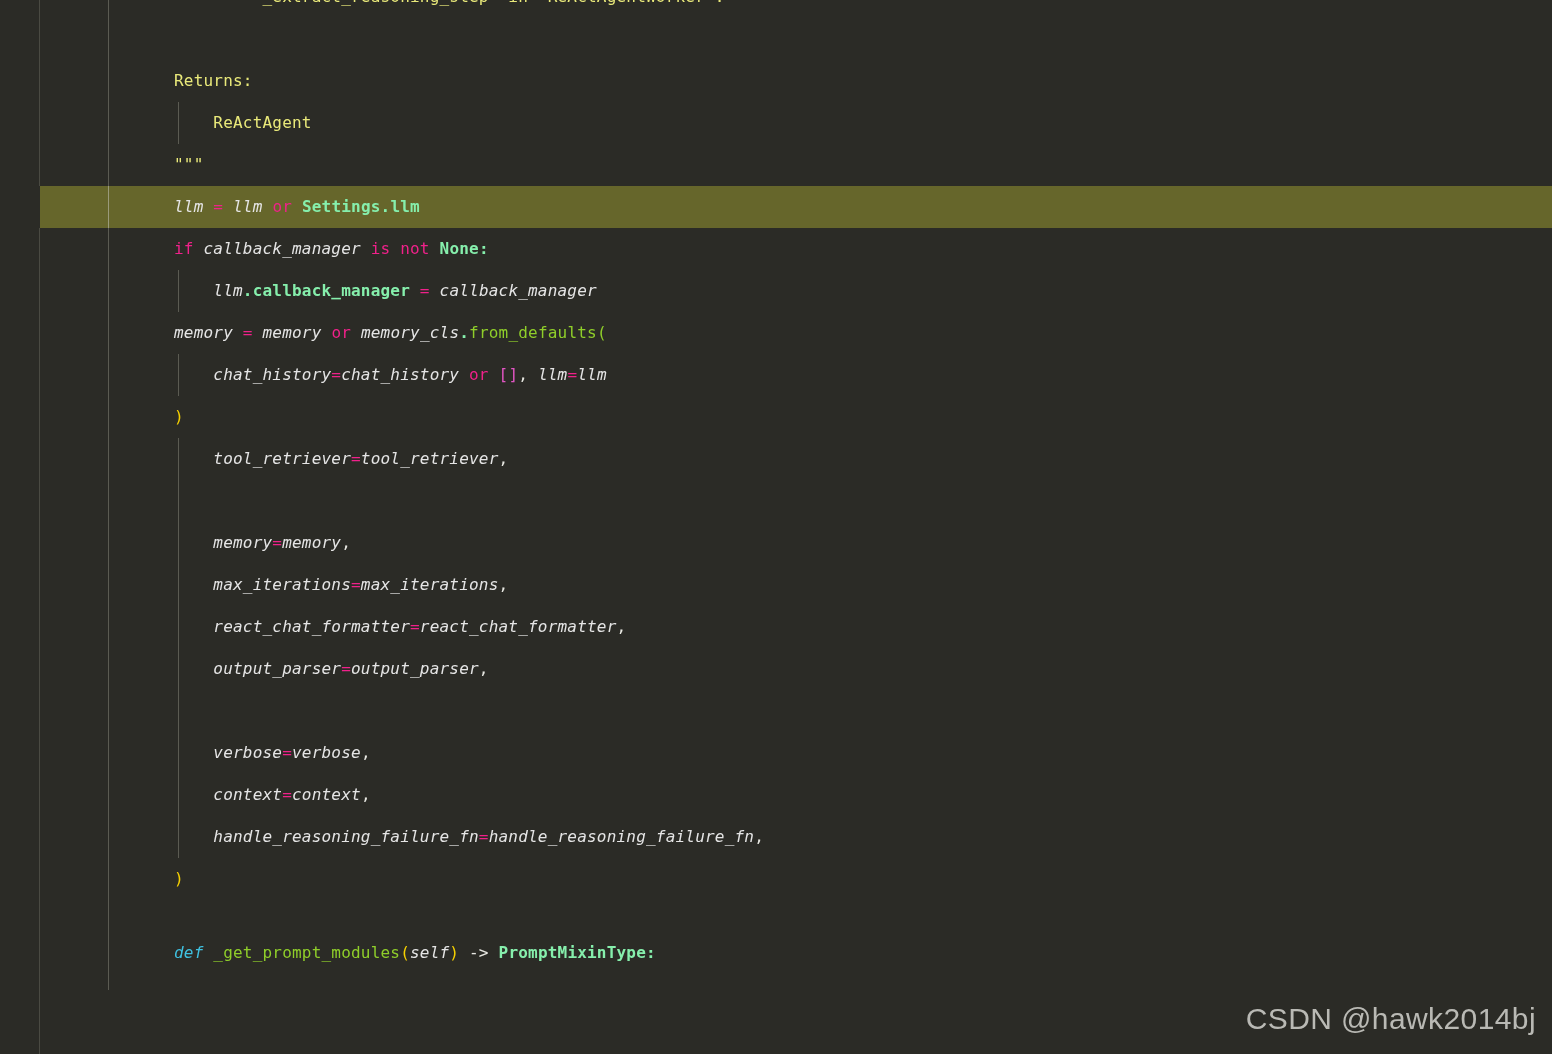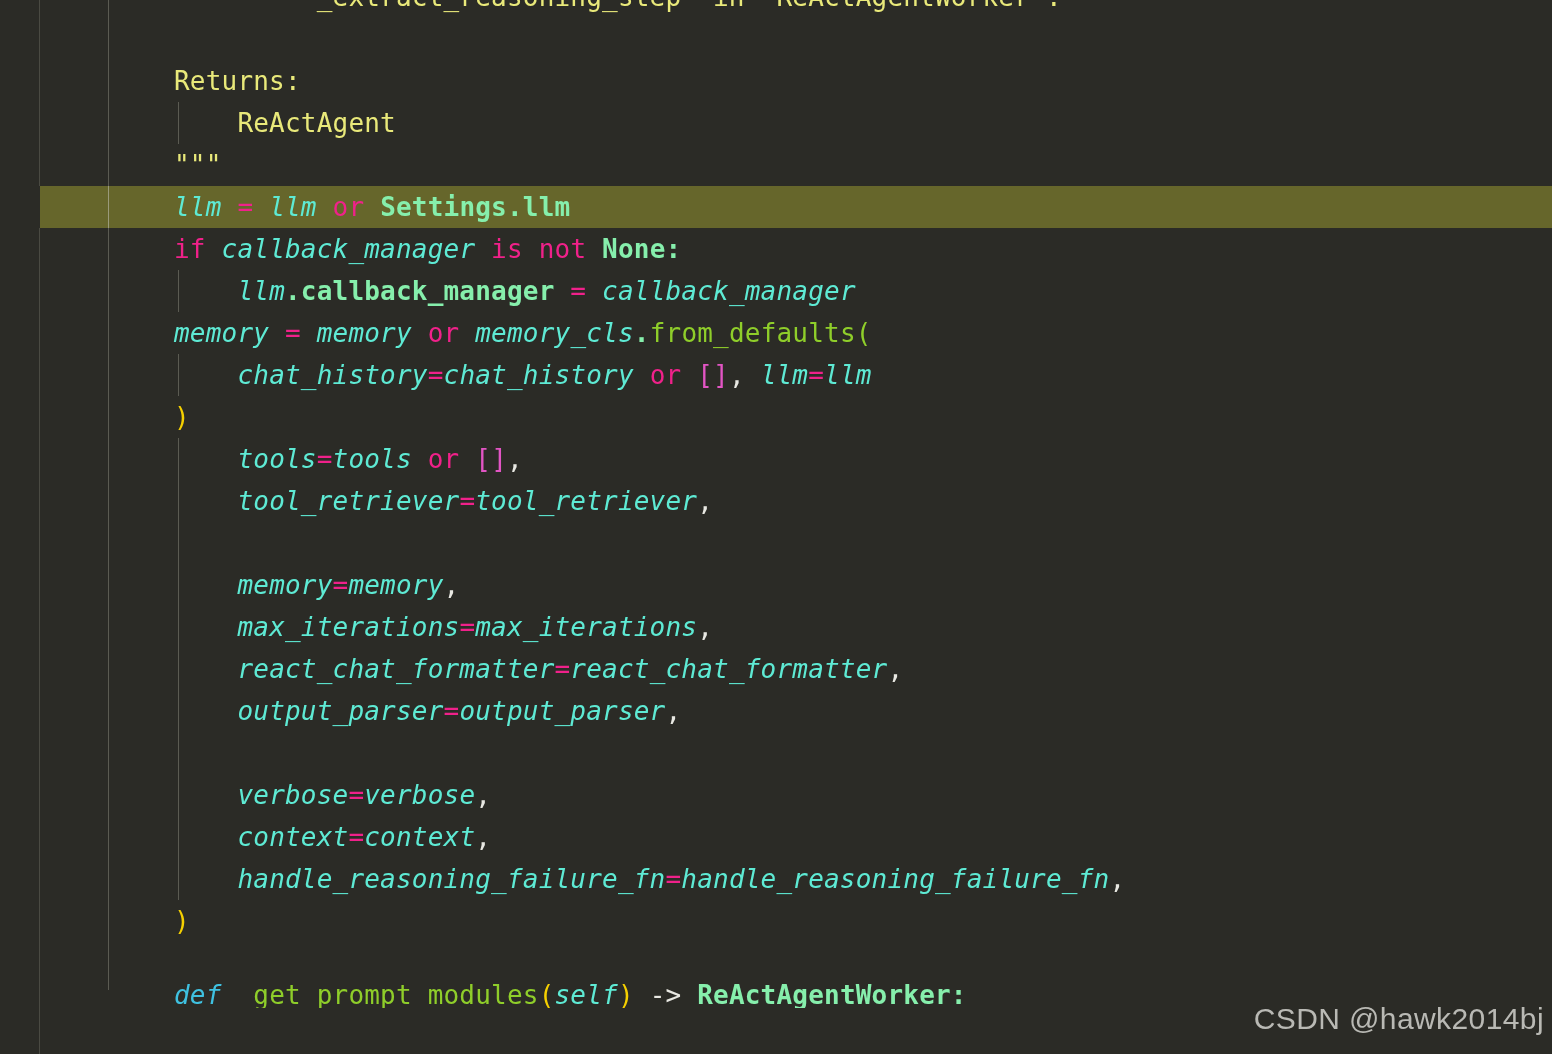--- a/index.html
+++ b/index.html
@@ -39,21 +39,21 @@
     position: absolute;
     left: 0; top: 0;
     width: 1552px; height: 1054px;
   }
 
   .line {
     position: relative;
     height: 42px;
     line-height: 42px;
     white-space: pre;
-    font-size: 26px;
+    font-size: 16px;
     letter-spacing: 0.2px;
   }
   .line .txt {
     position: absolute;
     left: 174px;
     top: 0;
   }
   
   .line.hl {
     background: #66662b;
@@ -78,21 +78,21 @@
   .iguide {
     position: absolute;
     left: 178px; top: 0;
     width: 1px; height: 42px;
     background: #5b5b52;
   }
 
   
   .doc   { color: #e9e97a; }                         
   .kw    { color: #f0218a; }                         
-  .var   { color: #5eead4; font-style: italic; }     
+  .var   { color: #e5e5e5; font-style: italic; }     
   .attr  { color: #86efac; font-weight: bold; }                         
   .fn    { color: #8fce2a; }                         
   .par   { color: #f5d000; }                         
   .brk   { color: #e255c4; }                         
   .pun   { color: #e8e8e2; }                         
   .def   { color: #3fc1e0; font-style: italic; margin-top: 18px; }     
   .eq    { color: #f0218a; }                         
 
   
   .line.clip-top {
@@ -104,21 +104,21 @@
   .line.clip-bottom {
     height: 24px;
     line-height: 42px;
     overflow: hidden;
   }
   .line.clip-bottom .txt { top: -10px; }
 
   
   .watermark {
     position: absolute;
-    right: 8px;
+    right: 16px;
     bottom: 18px;
     font-family: "Liberation Sans", sans-serif;
     font-size: 30px;
     color: #b9b9b4;
     letter-spacing: 0.4px;
     white-space: nowrap;
   }
 </style>
 </head>
 <body>
@@ -133,31 +133,30 @@
       <div class="line"><span class="txt"><span class="doc"></span></span></div>
       <div class="line"><span class="txt"><span class="doc">Returns:</span></span></div>
       <div class="line"><div class="iguide"></div><span class="txt"><span class="doc">    ReActAgent</span></span></div>
       <div class="line"><span class="txt"><span class="doc">"""</span></span></div>
       <div class="line hl"><span class="txt"><span class="var">llm</span><span class="pun"> </span><span class="eq">=</span><span class="pun"> </span><span class="var">llm</span><span class="pun"> </span><span class="kw">or</span><span class="pun"> </span><span class="attr">Settings.llm</span></span></div>
       <div class="line"><span class="txt"><span class="kw">if</span><span class="pun"> </span><span class="var">callback_manager</span><span class="pun"> </span><span class="kw">is</span><span class="pun"> </span><span class="kw">not</span><span class="pun"> </span><span class="attr">None:</span></span></div>
       <div class="line"><div class="iguide"></div><span class="txt"><span class="pun">    </span><span class="var">llm</span><span class="attr">.callback_manager</span><span class="pun"> </span><span class="eq">=</span><span class="pun"> </span><span class="var">callback_manager</span></span></div>
       <div class="line"><span class="txt"><span class="var">memory</span><span class="pun"> </span><span class="eq">=</span><span class="pun"> </span><span class="var">memory</span><span class="pun"> </span><span class="kw">or</span><span class="pun"> </span><span class="var">memory_cls</span><span class="attr">.</span><span class="fn">from_defaults</span><span class="fn">(</span></span></div>
       <div class="line"><div class="iguide"></div><span class="txt"><span class="pun">    </span><span class="var">chat_history</span><span class="eq">=</span><span class="var">chat_history</span><span class="pun"> </span><span class="kw">or</span><span class="pun"> </span><span class="brk">[]</span><span class="pun">, </span><span class="var">llm</span><span class="eq">=</span><span class="var">llm</span></span></div>
       <div class="line"><span class="txt"><span class="par">)</span></span></div>
-      <div class="line"><div class="iguide"></div><span class="txt"><span class="pun">    </span><span class="var">tools</span><span class="eq">=</span><span class="var">tools</span><span class="pun"> </span><span class="kw">or</span><span class="pun"> </span><span class="brk">[]</span><span class="pun">,</span></span></div>
       <div class="line"><div class="iguide"></div><span class="txt"><span class="pun">    </span><span class="var">tool_retriever</span><span class="eq">=</span><span class="var">tool_retriever</span><span class="pun">,</span></span></div>
       <div class="line"><div class="iguide"></div></div>
       <div class="line"><div class="iguide"></div><span class="txt"><span class="pun">    </span><span class="var">memory</span><span class="eq">=</span><span class="var">memory</span><span class="pun">,</span></span></div>
       <div class="line"><div class="iguide"></div><span class="txt"><span class="pun">    </span><span class="var">max_iterations</span><span class="eq">=</span><span class="var">max_iterations</span><span class="pun">,</span></span></div>
       <div class="line"><div class="iguide"></div><span class="txt"><span class="pun">    </span><span class="var">react_chat_formatter</span><span class="eq">=</span><span class="var">react_chat_formatter</span><span class="pun">,</span></span></div>
       <div class="line"><div class="iguide"></div><span class="txt"><span class="pun">    </span><span class="var">output_parser</span><span class="eq">=</span><span class="var">output_parser</span><span class="pun">,</span></span></div>
       <div class="line"><div class="iguide"></div></div>
       <div class="line"><div class="iguide"></div><span class="txt"><span class="pun">    </span><span class="var">verbose</span><span class="eq">=</span><span class="var">verbose</span><span class="pun">,</span></span></div>
       <div class="line"><div class="iguide"></div><span class="txt"><span class="pun">    </span><span class="var">context</span><span class="eq">=</span><span class="var">context</span><span class="pun">,</span></span></div>
       <div class="line"><div class="iguide"></div><span class="txt"><span class="pun">    </span><span class="var">handle_reasoning_failure_fn</span><span class="eq">=</span><span class="var">handle_reasoning_failure_fn</span><span class="pun">,</span></span></div>
       <div class="line"><span class="txt"><span class="par">)</span></span></div>
       <div class="line"><span class="txt"><span class="pun"></span></span></div>
-      <div class="line clip-bottom"><span class="txt"><span class="def">def</span><span class="pun"> </span><span class="fn">_get_prompt_modules</span><span class="par">(</span><span class="var">self</span><span class="par">)</span><span class="pun"> -&gt; </span><span class="attr">ReActAgentWorker:</span></span></div>
+      <div class="line clip-bottom"><span class="txt"><span class="def">def</span><span class="pun"> </span><span class="fn">_get_prompt_modules</span><span class="par">(</span><span class="var">self</span><span class="par">)</span><span class="pun"> -&gt; </span><span class="attr">PromptMixinType:</span></span></div>
     </div>
 
   <div class="watermark">CSDN @hawk2014bj</div>
 
 </div>
 
 </body></html>

